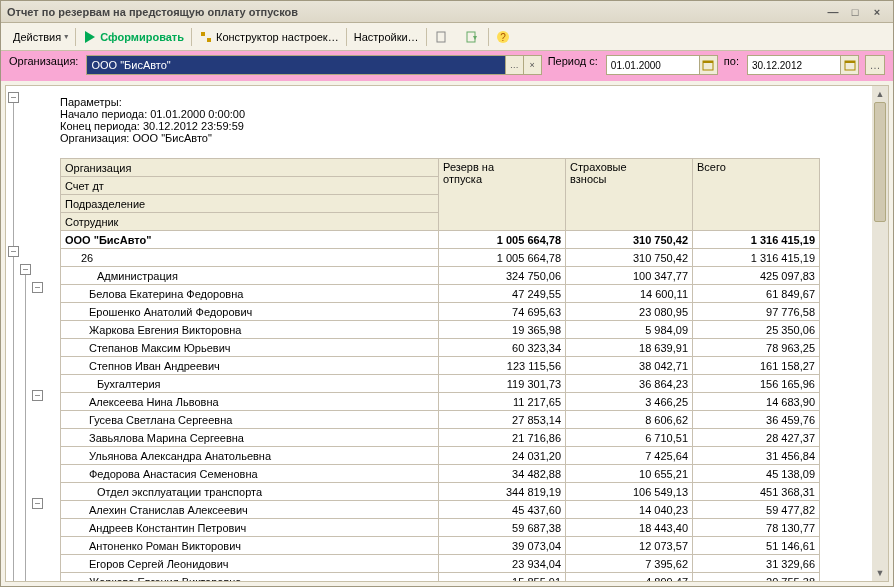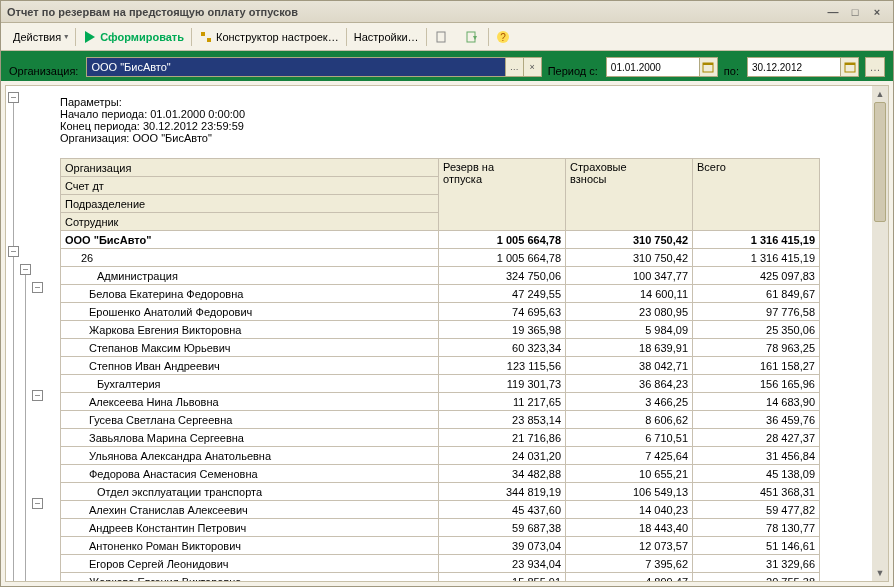--- a/index.html
+++ b/index.html
@@ -7,21 +7,21 @@
   .window { width: 894px; height: 587px; border: 1px solid #a09880; display: flex; flex-direction: column; background: #f5f2e8; }
   .titlebar { height: 22px; background: linear-gradient(#e8e4d8,#ded8c8); border-bottom: 1px solid #b8b098; display: flex; align-items: center; padding: 4px 6px; }
   .titlebar .title { flex: 1; font-weight: bold; color: #444; }
   .win-btn { width: 20px; height: 16px; margin-left: 2px; display: flex; align-items: center; justify-content: center; font-weight: bold; color: #555; cursor: pointer; }
   .toolbar { height: 28px; background: #f5f2e8; border-bottom: 1px solid #c8c0a8; display: flex; align-items: center; padding: 2px 6px; gap: 1px; }
   .tb-item { display: inline-flex; align-items: center; height: 22px; padding: 0 6px; cursor: pointer; border-radius: 2px; }
   .tb-sep { width: 1px; height: 18px; background: #c8c0a8; }
   .tb-icon { width: 14px; height: 14px; margin-right: 3px; display: inline-block; }
   .form-btn { font-weight: bold; color: #0a5; }
   .arrow-down { margin-left: 3px; font-size: 8px; color: #666; }
-  .filterbar { height: 30px; display: flex; align-items: flex-end; padding: 4px 8px; gap: 6px; background: #15803d; }
+  .filterbar { height: 30px; display: flex; align-items: flex-start; padding: 4px 8px; gap: 6px; background: #f9a8d4; }
   .filterbar label { margin-right: 2px; }
   .input-org { flex: 1; height: 20px; display: flex; border: 1px solid #b0a880; }
   .input-org .val { flex: 1; background: #233a7a; color: #fff; padding: 2px 4px; display:flex; align-items:center;}
   .input-btn { width: 18px; background: #f0ecd8; border-left: 1px solid #b0a880; display: flex; align-items: center; justify-content: center; cursor: pointer; font-size: 9px; color: #555; }
   .date-input { display: flex; height: 20px; border: 1px solid #b0a880; background: #fff; }
   .date-input input { border: none; width: 92px; font-family: inherit; font-size: 10px; padding: 0 4px; outline: none; }
   .sq-btn { width: 20px; height: 20px; border: 1px solid #b0a880; background: #f0ecd8; display: flex; align-items: center; justify-content: center; cursor: pointer; color: #666; }
   .report-area { flex: 1; overflow: auto; background: #fff; margin: 4px; border: 1px solid #c8c0a8; position: relative; }
   .report-inner { display: flex; }
   .gutter { width: 50px; min-height: 100%; background: #fff; border-right: none; position: relative; flex-shrink: 0; }
@@ -243,21 +243,21 @@
                 <td class="row-num">156 165,96</td>
               </tr>
               <tr class="row-l3">
                 <td>Алексеева Нина Львовна</td>
                 <td class="row-num">11 217,65</td>
                 <td class="row-num">3 466,25</td>
                 <td class="row-num">14 683,90</td>
               </tr>
               <tr class="row-l3">
                 <td>Гусева Светлана Сергеевна</td>
-                <td class="row-num">23 853,14</td>
+                <td class="row-num">27 853,14</td>
                 <td class="row-num">8 606,62</td>
                 <td class="row-num">36 459,76</td>
               </tr>
               <tr class="row-l3">
                 <td>Завьялова Марина Сергеевна</td>
                 <td class="row-num">21 716,86</td>
                 <td class="row-num">6 710,51</td>
                 <td class="row-num">28 427,37</td>
               </tr>
               <tr class="row-l3">

